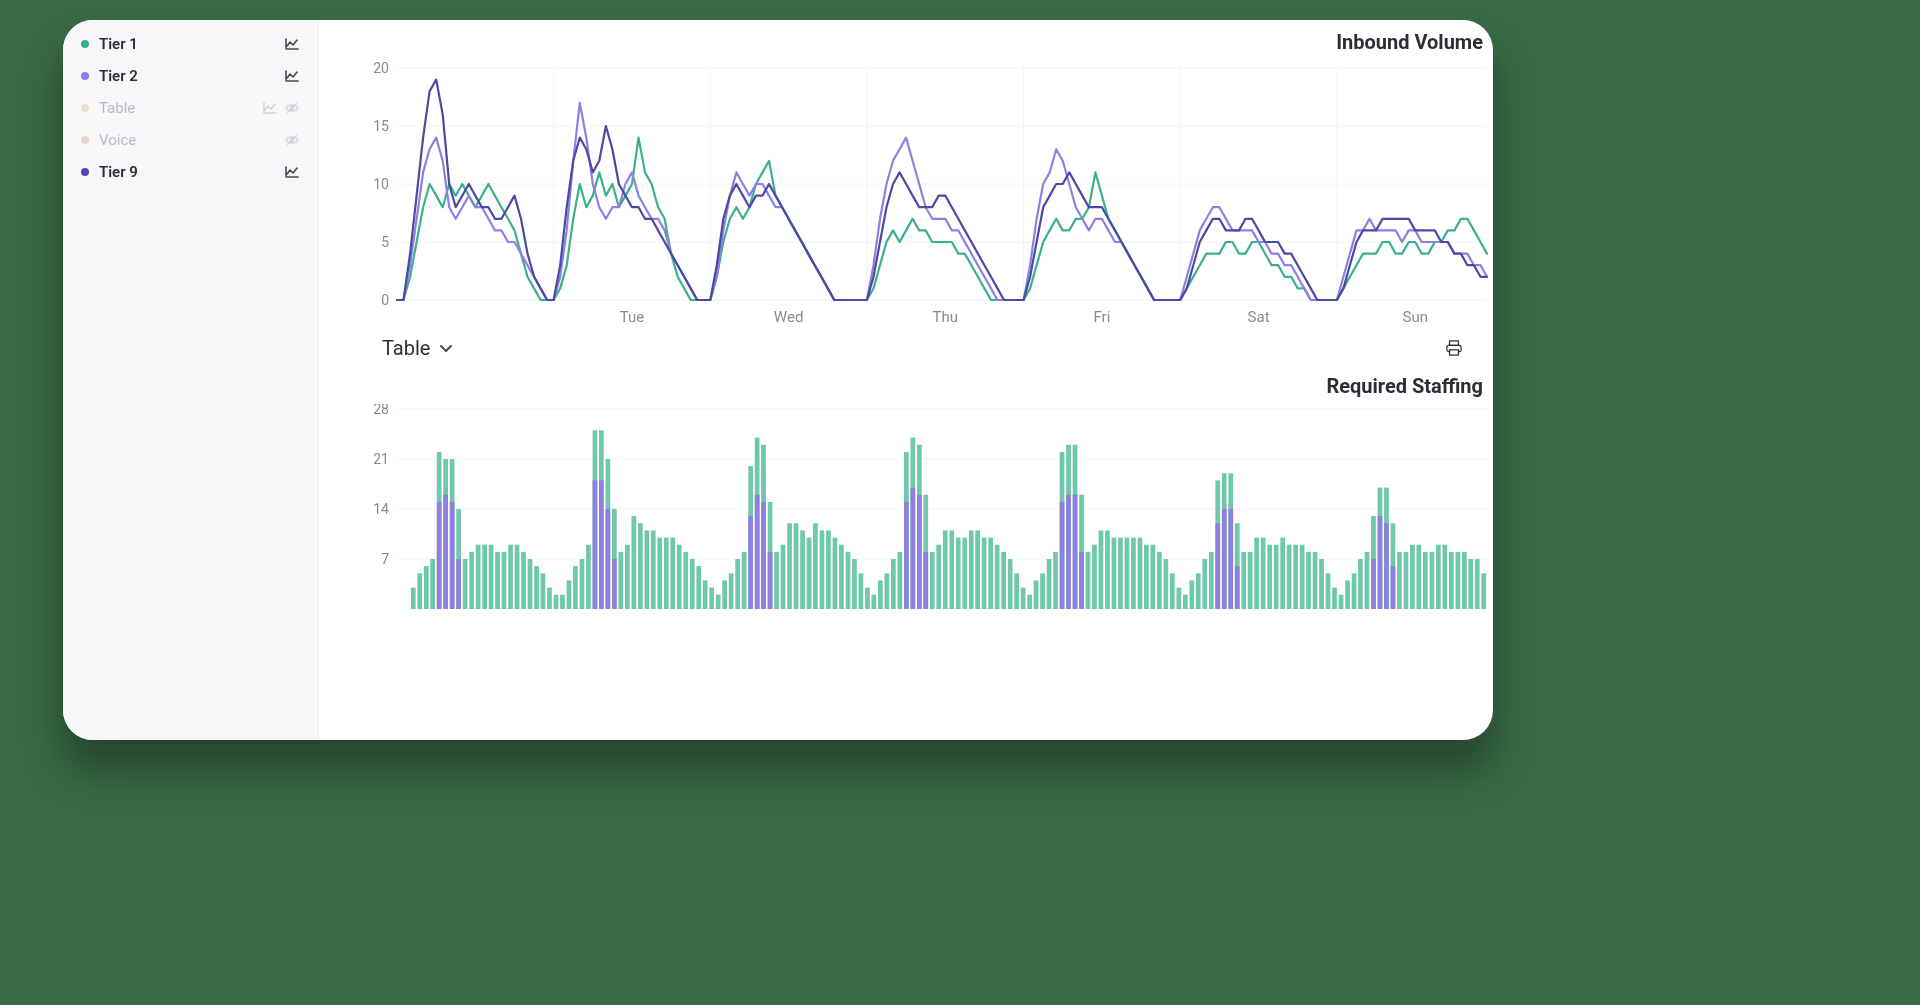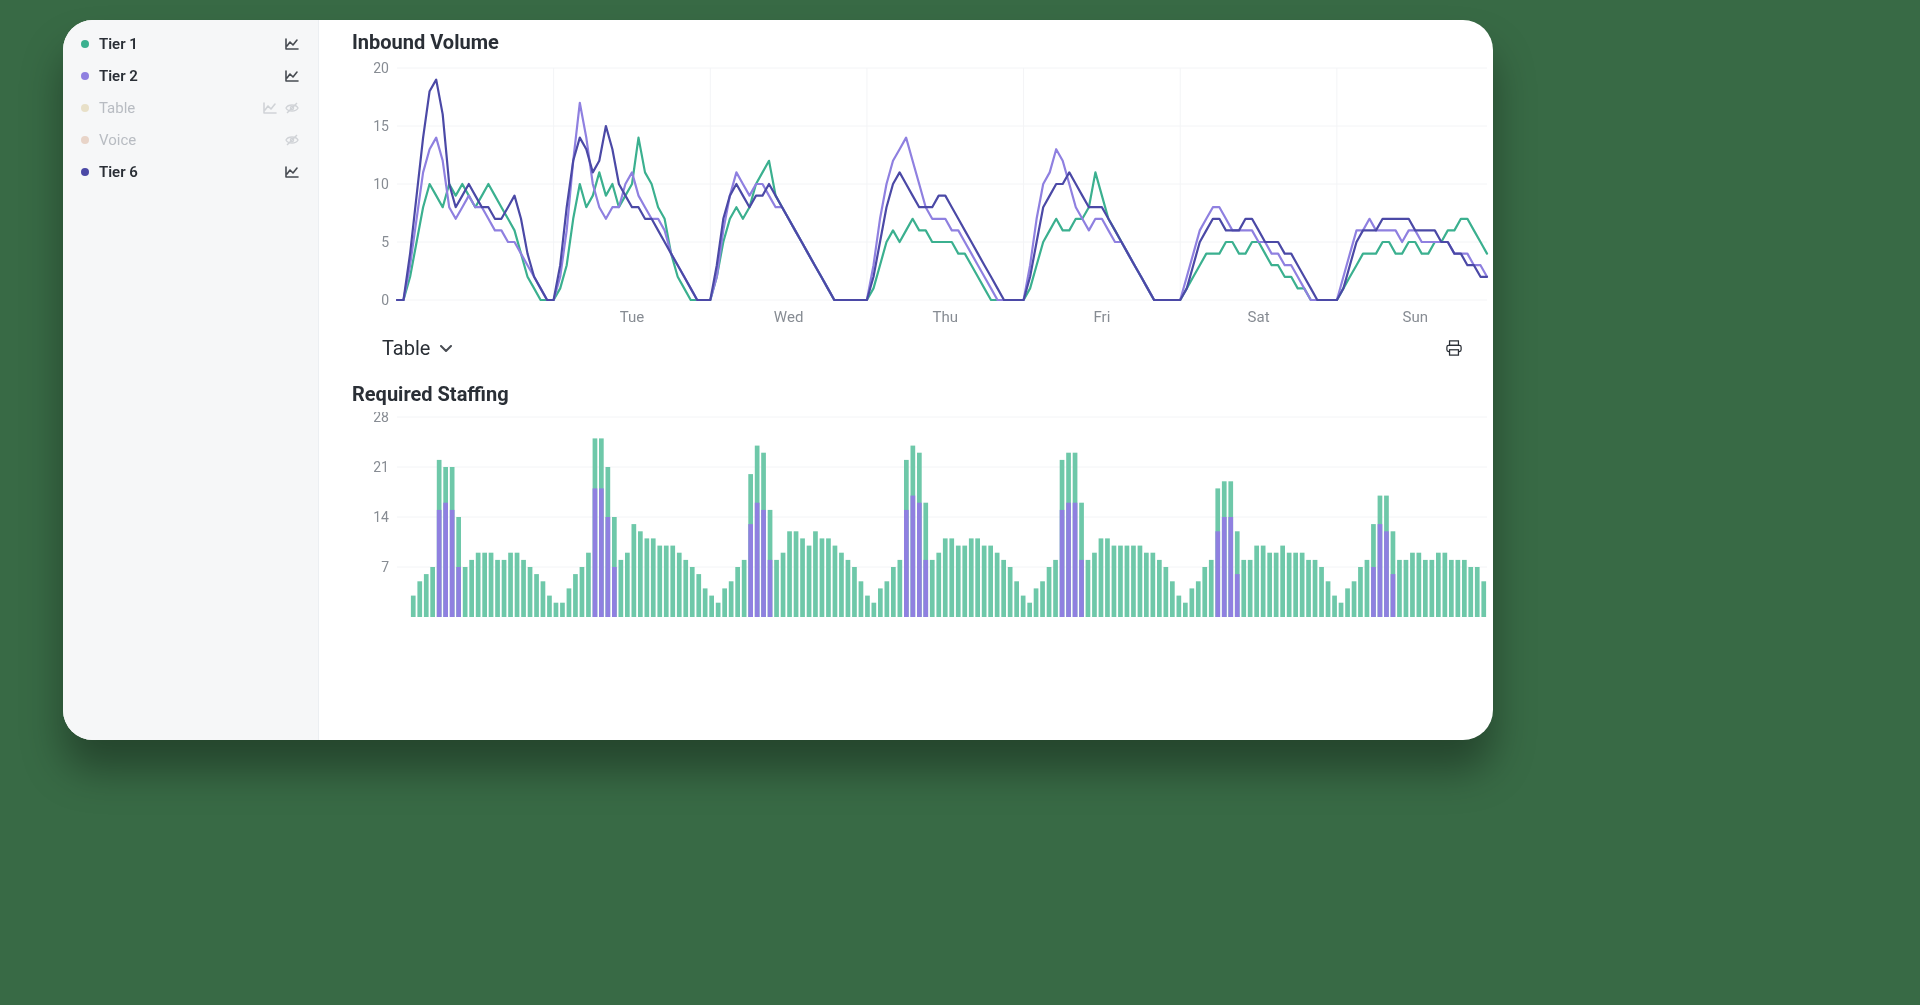--- a/index.html
+++ b/index.html
@@ -27,21 +27,21 @@
   .sidebar{width:255px;min-width:255px;background:var(--sidebar-bg);border-right:1px solid var(--divider);padding-top:8px;}
   .srow{display:flex;align-items:center;height:32px;padding:0 18px;font-size:15px;cursor:pointer;}
   .srow.muted{color:var(--muted-text);}
   .srow.active{color:var(--text);font-weight:600;}
   .dot{width:8px;height:8px;border-radius:50%;margin-right:10px;flex-shrink:0;}
   .srow .spacer{flex:1;}
   .ico{width:16px;height:16px;color:currentColor;opacity:.85;margin-left:6px;}
   .srow.muted .ico{opacity:.6;}
   
   .main{flex:1;padding:10px 10px 0 33px;overflow:hidden;}
-  h2{margin:0 0 6px 0;font-size:20px;font-weight:700;color:var(--text);}
+  h2{margin:0 0 6px 0;font-size:20px;font-weight:700;color:var(--text);text-align:right;}
   .chartwrap{position:relative;}
   svg{display:block;}
   .ylab{font-size:14px;fill:#878c93;text-anchor:end;}
   .xlab{font-size:15px;fill:#878c93;text-anchor:middle;}
   .yline{stroke:#f3f4f6;stroke-width:1;}
   .series{fill:none;stroke-width:2.2;stroke-linejoin:round;stroke-linecap:round;}
   .tablebar{display:flex;align-items:center;padding:6px 20px 8px 30px;font-size:20px;color:var(--text);}
   .tablebar .spacer{flex:1;}
   .printer{width:18px;height:16px;}
 </style>
@@ -86,21 +86,21 @@
           <span>Voice</span>
           <span class="spacer"></span>
           <svg class="ico" viewBox="0 0 16 16">
             <path d="M2 8 C4 4 12 4 14 8 C12 12 4 12 2 8 Z" fill="none" stroke="currentColor" stroke-width="1.4"></path>
             <circle cx="8" cy="8" r="1.6" fill="none" stroke="currentColor" stroke-width="1.4"></circle>
             <line x1="3" y1="13" x2="13" y2="3" stroke="currentColor" stroke-width="1.4"></line>
           </svg>
         </div>
         <div class="srow active">
           <span class="dot" style="background:#4b49a6"></span>
-          <span>Tier 6</span>
+          <span>Tier 9</span>
           <span class="spacer"></span>
           <svg class="ico" viewBox="0 0 16 16">
             <path d="M2 13 L2 3 M2 13 L14 13 M3 10 L6 6 L9 9 L13 4" fill="none" stroke="currentColor" stroke-width="1.6" stroke-linecap="round" stroke-linejoin="round"></path>
           </svg>
         </div>
       </div>
 
     <div class="main">
 
       <h2>Inbound Volume</h2>
@@ -141,21 +141,21 @@
           <path d="M3 6 L8 11 L13 6" fill="none" stroke="#2a2f36" stroke-width="2" stroke-linecap="round" stroke-linejoin="round"></path>
         </svg>
         <div class="spacer"></div>
         <svg class="printer" viewBox="0 0 20 18" style="cursor:pointer;">
           <rect x="5" y="1" width="10" height="5" fill="none" stroke="#2a2f36" stroke-width="1.4"></rect>
           <rect x="2" y="6" width="16" height="7" rx="2" fill="none" stroke="#2a2f36" stroke-width="1.4"></rect>
           <rect x="5" y="11" width="10" height="6" fill="#fff" stroke="#2a2f36" stroke-width="1.4"></rect>
         </svg>
       </div>
 
-      <h2 style="margin-top:14px">Required Staffing</h2>
+      <h2 style="margin-top:6px">Required Staffing</h2>
       <div class="chartwrap">
         <svg id="c2" width="1140" height="210">
             <line class="yline" x1="45" x2="1135" y1="155" y2="155"></line>
             <text class="ylab" x="37" y="160">7</text>
             <line class="yline" x1="45" x2="1135" y1="105" y2="105"></line>
             <text class="ylab" x="37" y="110">14</text>
             <line class="yline" x1="45" x2="1135" y1="55" y2="55"></line>
             <text class="ylab" x="37" y="60">21</text>
             <line class="yline" x1="45" x2="1135" y1="5" y2="5"></line>
             <text class="ylab" x="37" y="10">28</text>

